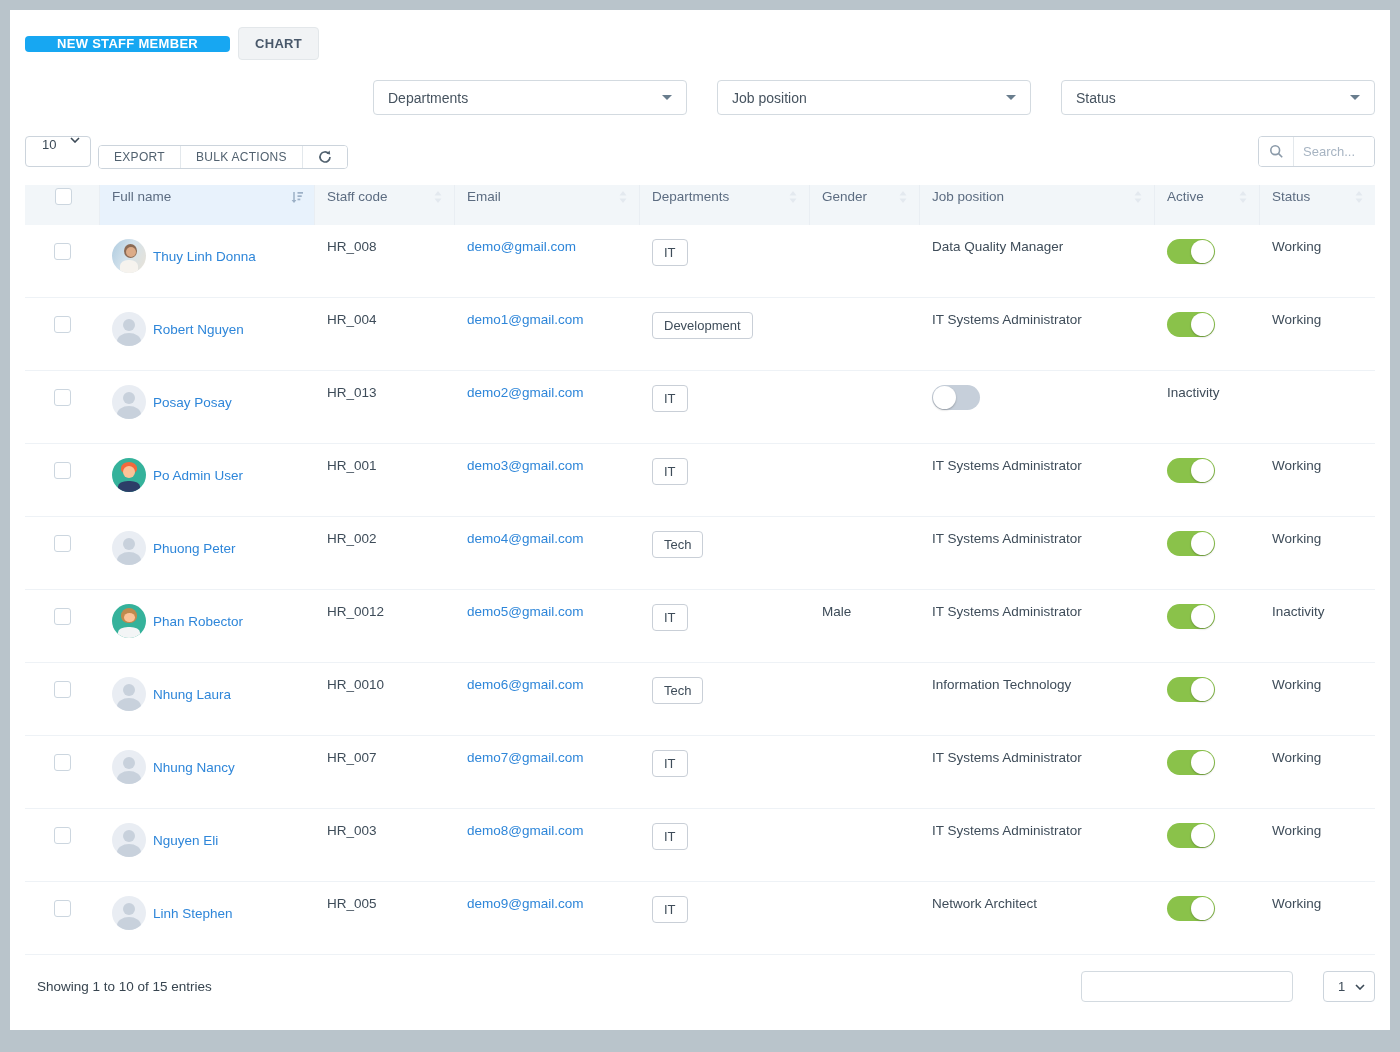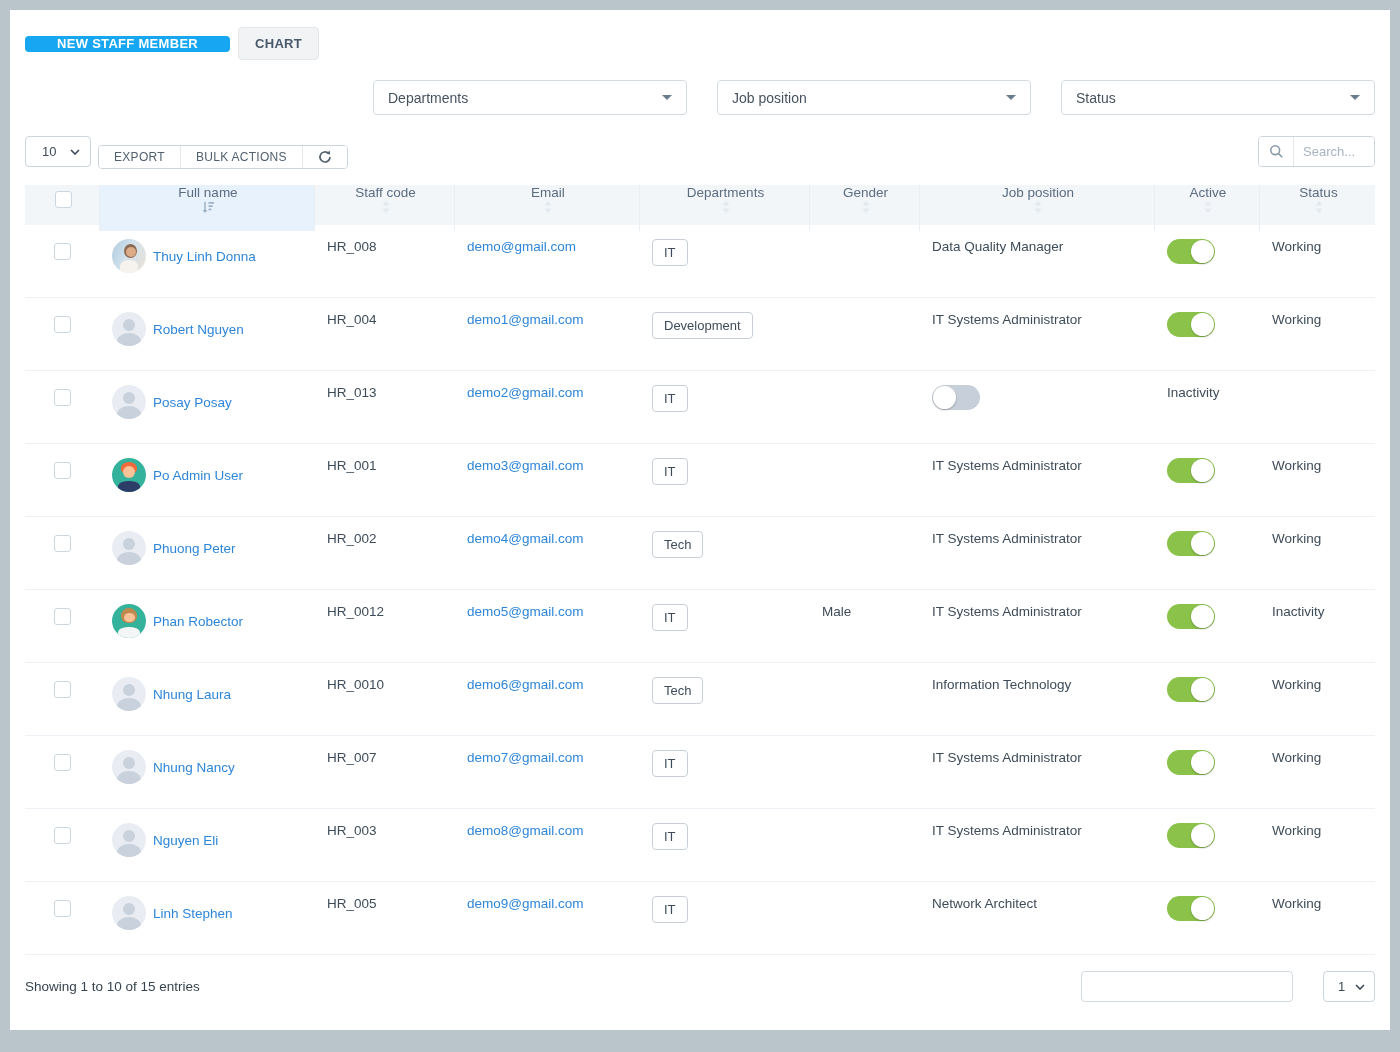--- a/index.html
+++ b/index.html
@@ -37,41 +37,41 @@
     padding:0 14px; color:#46535f; font-size:14px; cursor:pointer; background:#fff;
   }
   .caret-down {
     width:0; height:0; border-left:5px solid transparent;
     border-right:5px solid transparent; border-top:5px solid #697d8d;
   }
   
   .controls { display:flex; align-items:center; margin-top:19px; }
   .mini-select {
     width:66px; height:31px; border:1px solid #ccd4dc; border-radius:4px;
-    display:flex; align-items:center; justify-content:space-between;
+    display:flex; align-items:flex-start; justify-content:space-between;
     padding:0 10px 0 16px; font-size:13px; color:#3c4a57; cursor:pointer; background:#fff;
   }
   .btn-group { display:flex; margin-left:7px; border:1px solid #ccd4dc; border-radius:4px; overflow:hidden; height:24px;margin-top:11px; }
   .btn-group .gbtn {
     background:#fff; border:none; border-left:1px solid #e3e8ec; color:#51616f;
     font-size:12px; letter-spacing:.3px; padding:0 15px; cursor:pointer;
     display:flex; align-items:center; font-family:inherit;
   }
   .btn-group .gbtn:first-child { border-left:none; }
   .search-group { margin-left:auto; display:flex; border:1px solid #ccd4dc; border-radius:4px; overflow:hidden; height:31px; }
   .search-btn { width:35px; background:#fff; border:none; border-right:1px solid #e3e8ec; display:flex; align-items:center; justify-content:center; cursor:pointer; }
   .search-input { border:none; outline:none; width:80px; padding:0 9px; font-size:13px; color:#3c4a57; font-family:inherit; }
   .search-input::placeholder { color:#a7b4c2; }
   
   .grid-cols { display:grid; grid-template-columns:75px 215px 140px 185px 170px 110px 235px 105px auto; }
   .thead { background:#f2f6f9; height:40px; margin-top:16px; }
   .th {
     display:flex; align-items:center; justify-content:space-between;
     padding:0 10px 17px 12px; color:#5c6c81; font-size:13.5px;
-    border-right:1px solid #e9eef3; cursor:pointer;flex-direction:column;
+    border-right:1px solid #e9eef3; cursor:pointer;
   }
   .th:last-child { border-right:none; }
   .th.th-check { justify-content:center; border-right:1px solid #e9eef3; }
   .th.active-col { background:#e8f2fc; }
   .checkbox {
     width:17px; height:17px; border:1px solid #ccd6df; border-radius:3px; background:#fff;
     display:inline-block; cursor:pointer; flex:0 0 auto;
   }
   .trow { height:73px; border-bottom:1px solid #eef2f6; align-items:start; }
   .cell { padding:14px 10px 0 12px; font-size:13.5px; color:#3e4c59; display:flex; align-items:center; }
@@ -103,21 +103,21 @@
     display:inline-block; cursor:pointer;
   }
   .toggle .knob {
     width:23px; height:23px; border-radius:50%; background:#fff; position:absolute;
     top:1px; right:1px; box-shadow:0 1px 2px rgba(0,0,0,.25);
   }
   .toggle.off { background:#c6cfda; }
   .toggle.off .knob { right:auto; left:1px; }
   
   .footer { display:flex; align-items:center; margin-top:16px; }
-  .showing { font-size:13.5px; color:#37444f; }
+  .showing { font-size:13.5px; color:#37444f;margin-left:12px; }
   .pager { display:flex; margin-left:auto; border:1px solid #d3dae0; border-radius:4px; overflow:hidden; height:31px; }
   .pager .pbtn {
     background:#fff; border:none; border-left:1px solid #e3e8ec; font-size:13.5px;
     padding:0 14px; cursor:pointer; color:#2e86d9; font-family:inherit; min-width:36px;margin-top:36px;
   }
   .pager .pbtn:first-child { border-left:none; color:#5b6b7c; }
   .pager .pbtn.active { background:#17a7f2; color:#fff; }
   .page-select {
     margin-left:30px; width:52px; height:31px; border:1px solid #ccd4dc; border-radius:4px;
     display:flex; align-items:center; justify-content:space-between; padding:0 9px 0 14px;

